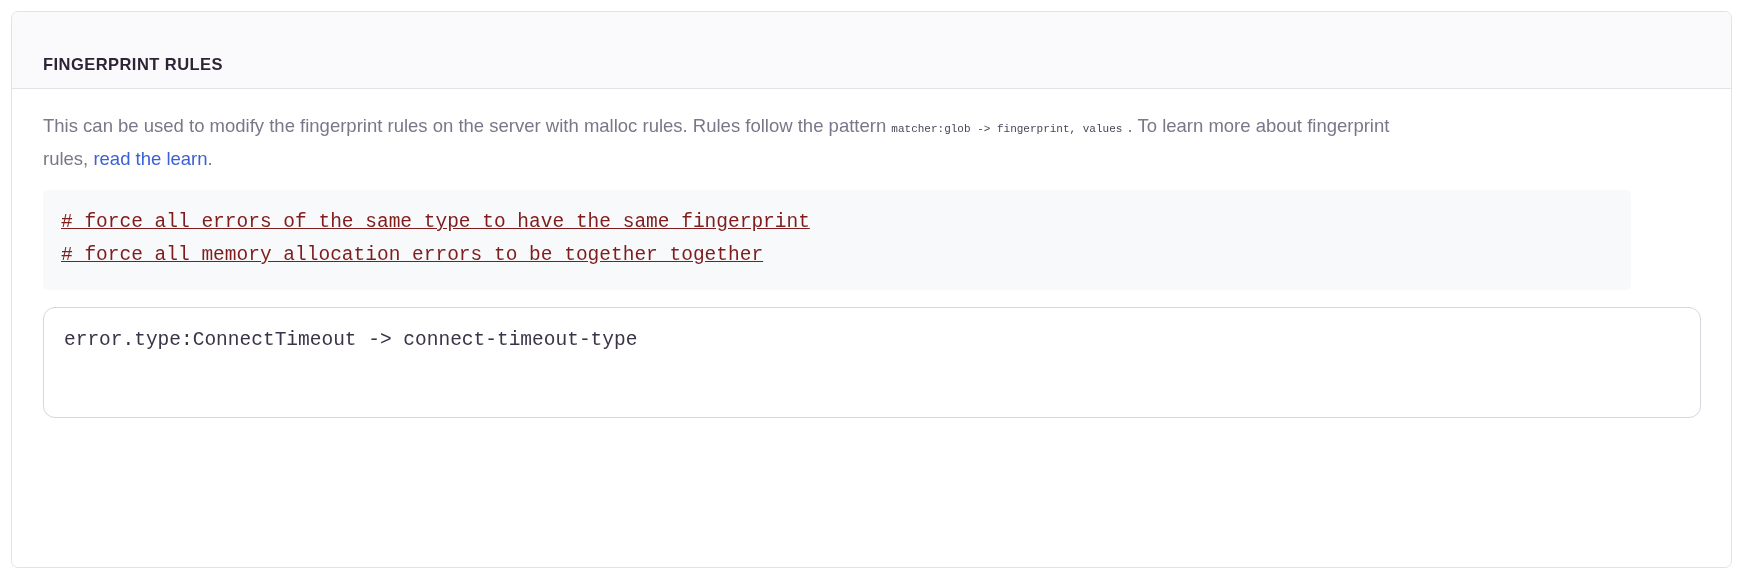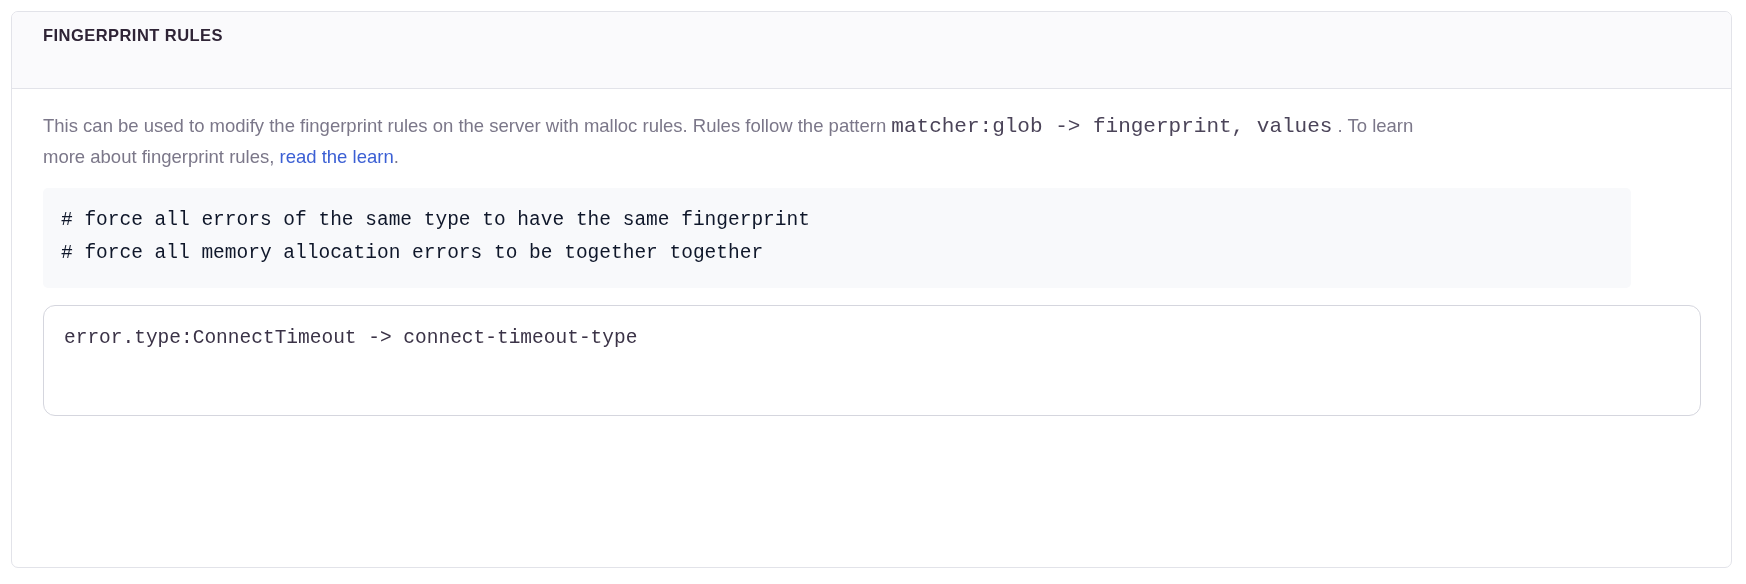--- a/index.html
+++ b/index.html
@@ -36,21 +36,21 @@
     overflow: hidden;
   }
 
   
   .panel-header {
     height: 77px;
     background: #fafafc;
     border-bottom: 1px solid #e2e3e9;
     box-sizing: border-box;
     display: flex;
-    align-items: flex-start;
+    align-items: flex-end;
     padding: 0 31px;
   }
   .panel-header-title {
     font-size: 16.5px;
     font-weight: bold;
     letter-spacing: 0.45px;
     color: #2f2436;
     text-transform: uppercase;
     font-family: "Liberation Sans", sans-serif;
   }
@@ -64,21 +64,21 @@
   .description {
     font-size: 18.5px;
     line-height: 30px;
     color: #7b7789;
     font-family: "Liberation Sans", sans-serif;
     max-width: 1395px;
     margin: 0 0 16px 0;
   }
   .description .code-inline {
     font-family: "Liberation Mono", "DejaVu Sans Mono", monospace;
-    font-size: 21px;
+    font-size: 11px;
     color: #4b4459;
     white-space: nowrap;
   }
   .description .doc-link {
     color: #3b5fd4;
     text-decoration: none;
     cursor: pointer;
   }
 
   
@@ -87,22 +87,23 @@
     border-radius: 5px;
     padding: 16px 18px 18px 18px;
     box-sizing: border-box;
     width: 1588px;
     margin: 0 0 17px 0;
   }
   .code-line {
     font-family: "Liberation Mono", "DejaVu Sans Mono", monospace;
     font-size: 19.5px;
     line-height: 33px;
-    color: #0f172a;
+    color: #7f1d1d;
     white-space: pre;
+    text-decoration: underline;
   }
 
   
   .rule-field {
     width: 1658px;
     height: 111px;
     background: #ffffff;
     border: 1px solid #d5d6de;
     border-radius: 12px;
     box-sizing: border-box;

